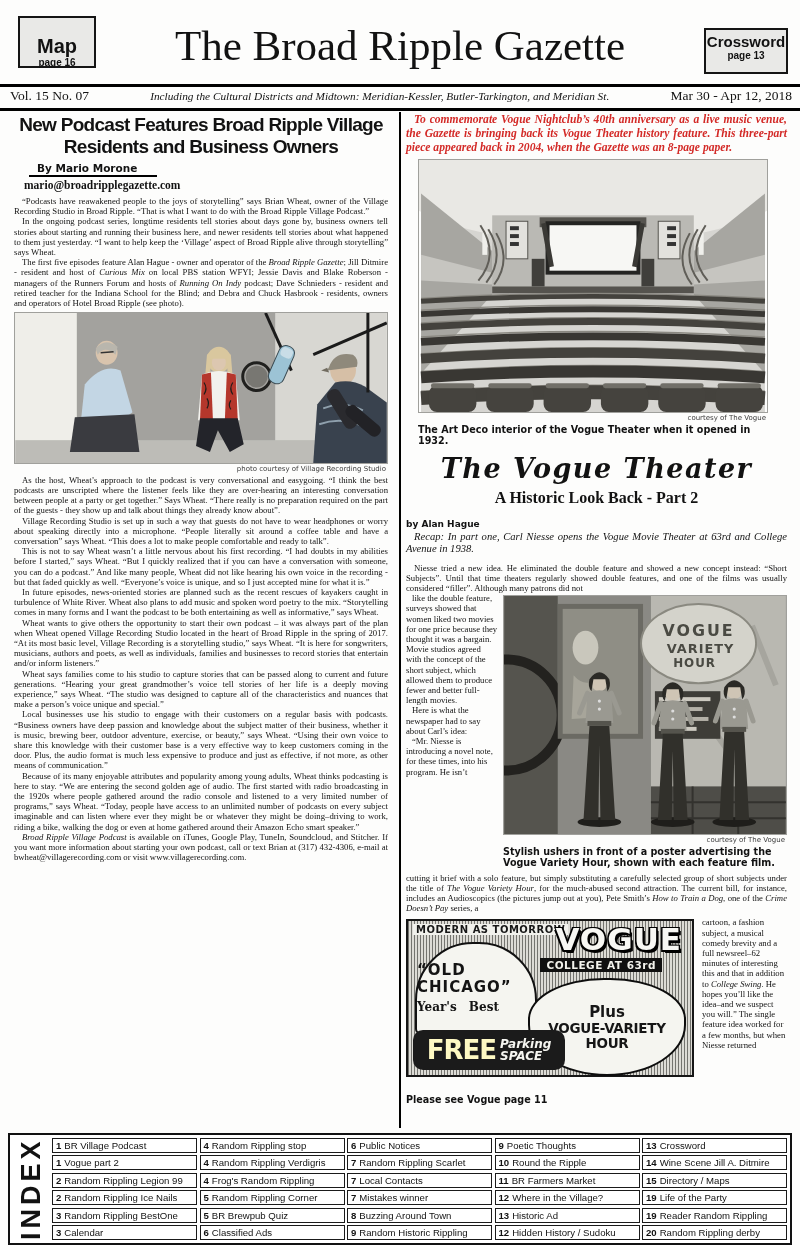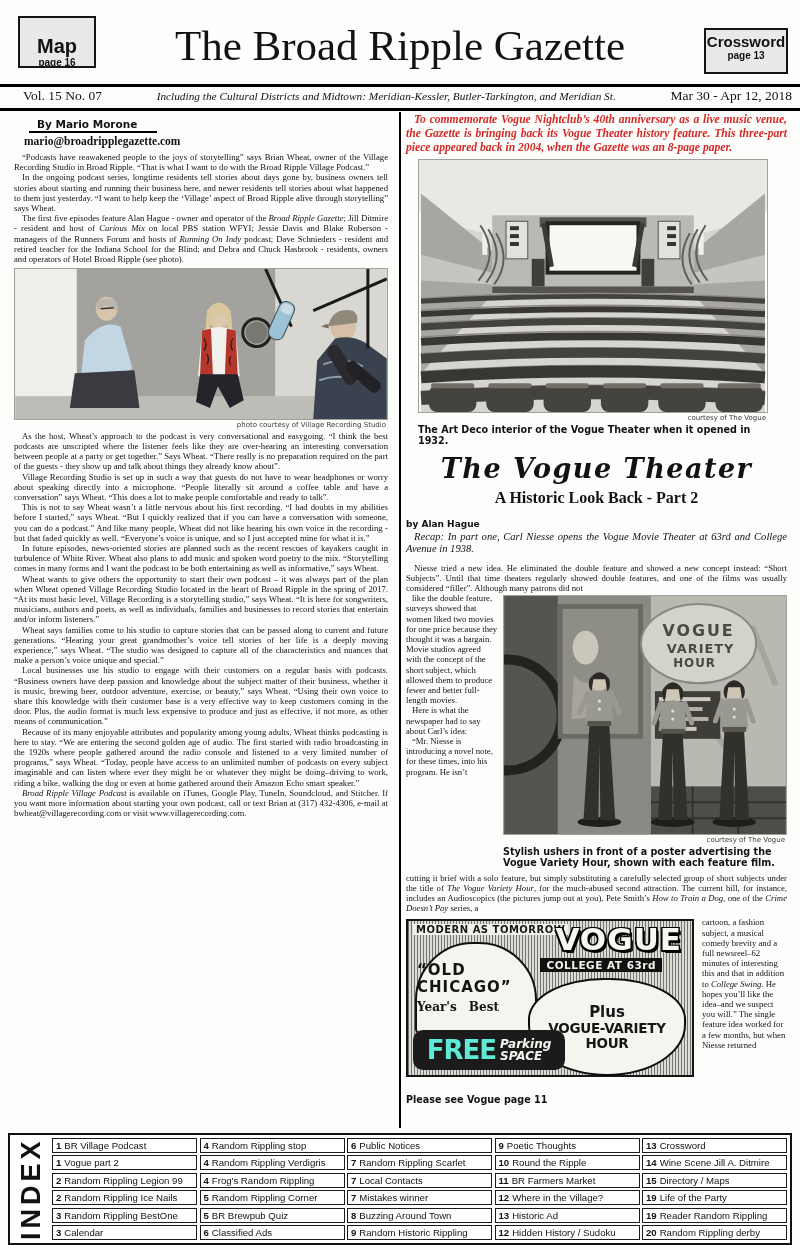--- a/index.html
+++ b/index.html
@@ -10,21 +10,21 @@
   .badge{position:absolute;background:#e9e9e7;border:2px solid #151515;text-align:center;
          font-family:"Liberation Sans",sans-serif;font-weight:bold;box-sizing:border-box;}
   .badge-map{left:18px;top:16px;width:78px;height:52px;padding-top:18px;}
   .badge-cw{right:12px;top:28px;width:84px;height:46px;padding-top:4px;}
   .badge .big{font-size:20px;line-height:21px;}
   .badge-cw .big{font-size:15px;line-height:16px;}
   .badge .small{font-size:10px;line-height:12px;}
   .masthead{position:absolute;left:110px;right:110px;top:22px;text-align:center;
             font-size:43px;line-height:48px;font-family:"Liberation Serif",serif;}
   .hrule{position:absolute;left:0;right:0;height:3px;background:#000;}
-  .volrow{position:absolute;left:23px;right:8px;top:88px;display:flex;align-items:baseline;}
+  .volrow{position:absolute;left:10px;right:8px;top:88px;display:flex;align-items:baseline;}
   .vol,.issuedate{font-size:13.5px;white-space:nowrap;}
   .tagline{flex:1;text-align:center;font-style:italic;font-size:11.3px;padding:0 6px;white-space:nowrap;overflow:hidden;}
   .vdivider{position:absolute;left:399px;top:112px;height:1016px;width:1.5px;background:#000;}
 
   
   .lcol{position:absolute;left:14px;top:113px;width:374px;}
   .rcol{position:absolute;left:406px;top:111px;width:381px;}
   .copy p{margin:0;font-size:8.7px;line-height:10.2px;text-align:justify;text-indent:8px;}
   .noindent{text-indent:0 !important;}
 
@@ -80,21 +80,21 @@
   .ad-arch .l2{position:static;font-family:"DejaVu Serif",serif;font-weight:bold;font-size:12px;
                margin-top:4px;word-spacing:8px;color:#141414;}
   .ad-blob{right:6px;top:57px;width:154px;height:94px;background:#f5f5f0;border:2px solid #0d0d0d;
            border-radius:48% 48% 50% 50% / 42% 42% 52% 52%;display:flex;flex-direction:column;
            align-items:center;justify-content:center;}
   .ad-blob div{position:static;font-family:"DejaVu Sans",sans-serif;color:#161616;}
   .ad-plus{font-family:Liberation Mono, monospace;font-weight:bold;font-size:15px;}
   .ad-vv{font-weight:bold;font-size:13.5px;line-height:15px;letter-spacing:-0.3px;}
   .ad-free{left:5px;bottom:5px;width:152px;height:40px;background:#1b1b1b;border-radius:10px;
            display:flex;align-items:center;justify-content:center;gap:4px;}
-  .ad-free .free{font-family:"DejaVu Sans",sans-serif;font-weight:bold;font-size:26px;color:#5eead4;letter-spacing:-1px;}
+  .ad-free .free{font-family:"DejaVu Sans",sans-serif;font-weight:bold;font-size:26px;color:#fef9c3;letter-spacing:-1px;}
   .ad-free .pk{display:flex;flex-direction:column;line-height:12px;}
   .ad-free .pk span{font-family:"DejaVu Sans",sans-serif;font-weight:bold;font-style:italic;
                     font-size:12px;color:#f6f6f1;}
 
   
   .index{position:absolute;left:8px;right:8px;top:1133px;height:112px;border:2.5px solid #111;
          background:#fff;display:flex;padding:3px;gap:3px;box-sizing:border-box;}
   .index-label{width:36px;display:flex;align-items:center;justify-content:center;
                font-family:"Liberation Sans",sans-serif;font-weight:bold;font-size:27px;letter-spacing:4px;
                writing-mode:vertical-rl;transform:rotate(180deg);}
@@ -120,20 +120,21 @@
   <div class="hrule" style="top:84px"></div>
   <div class="volrow">
     <span class="vol">Vol. 15  No. 07</span>
     <span class="tagline">Including the Cultural Districts and Midtown: Meridian-Kessler, Butler-Tarkington, and Meridian St.</span>
     <span class="issuedate">Mar 30 - Apr 12, 2018</span>
   </div>
   <div class="hrule" style="top:108px"></div>
   <div class="vdivider"></div>
 
   <div class="lcol copy">
+    <h1 class="headline">New Podcast Features Broad Ripple Village Residents and Business Owners</h1>
     <div class="byline-wrap">By Mario Morone</div>
     <div class="email">mario@broadripplegazette.com</div>
 
     <p>“Podcasts have reawakened people to the joys of storytelling” says Brian Wheat, owner of the Village Recording Studio in Broad Ripple.  “That is what I want to do with the Broad Ripple Village Podcast.”</p>
     <p>In the ongoing podcast series, longtime residents tell stories about days gone by, business owners tell stories about starting and running their business here, and newer residents tell stories about what happened to them just yesterday.  “I want to help keep the ‘Village’ aspect of Broad Ripple alive through storytelling” says Wheat.</p>
     <p><span>The first five episodes feature Alan Hague - owner and operator of the </span><i>Broad Ripple Gazette</i><span>; Jill Ditmire - resident and host of </span><i>Curious Mix</i><span> on local PBS station WFYI; Jessie Davis and Blake Roberson - managers of the Runners Forum and hosts of </span><i>Running On Indy</i><span> podcast; Dave Schnieders - resident and retired teacher for the Indiana School for the Blind; and Debra and Chuck Hasbrook - residents, owners and operators of Hotel Broad Ripple (see photo).</span></p>
 
     <div class="photo-frame">
       <svg width="372" height="150" viewBox="0 0 374 151">
         <rect width="374" height="151" fill="#e3e2df"></rect>

